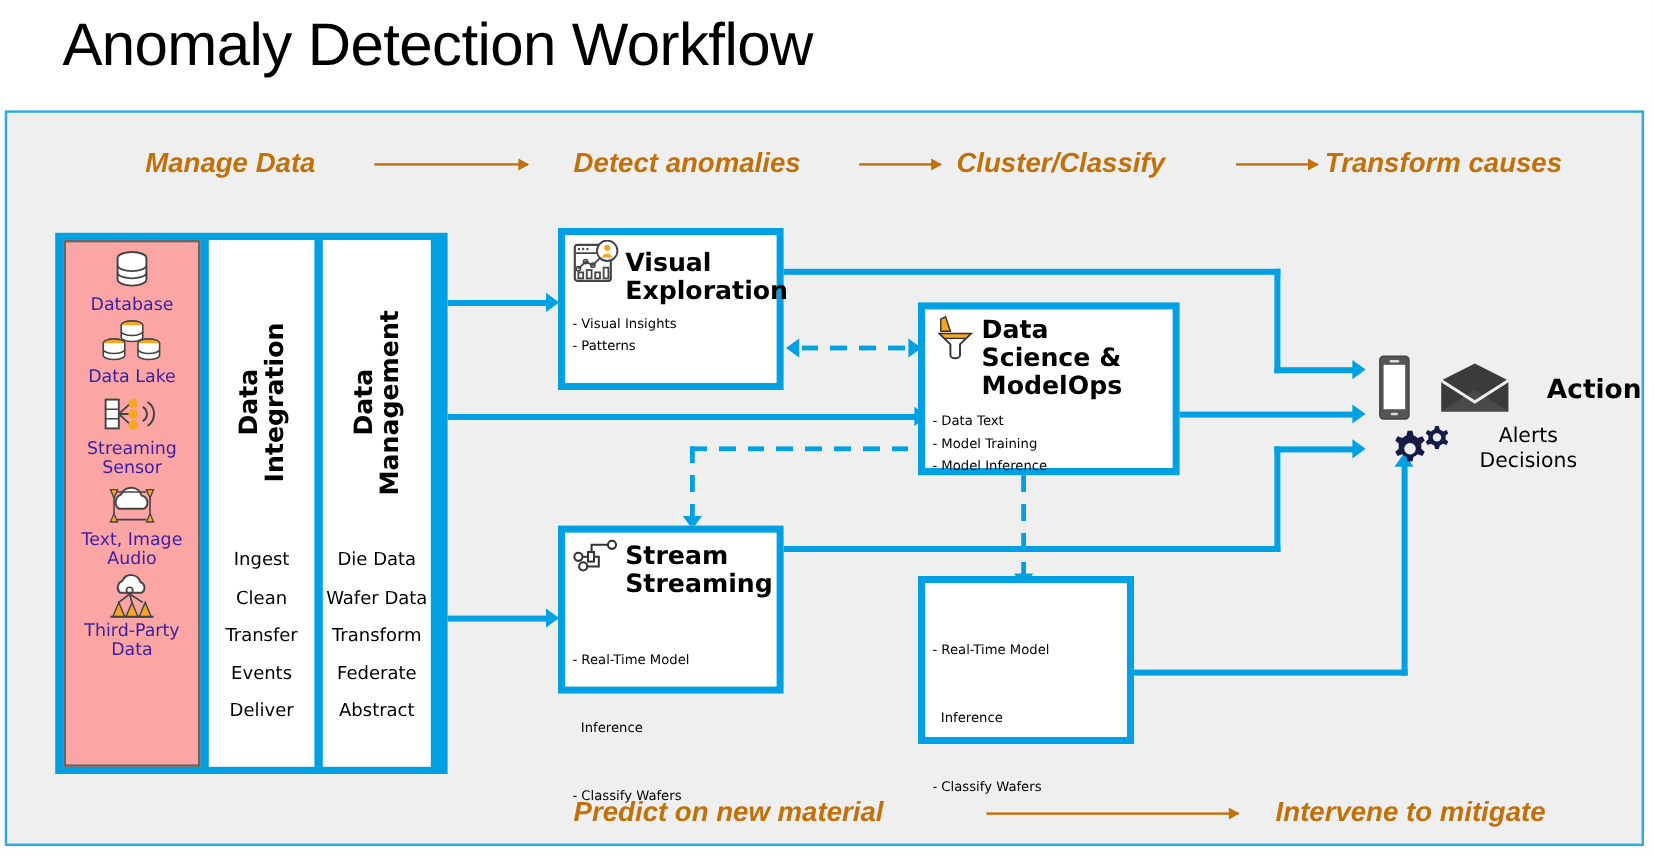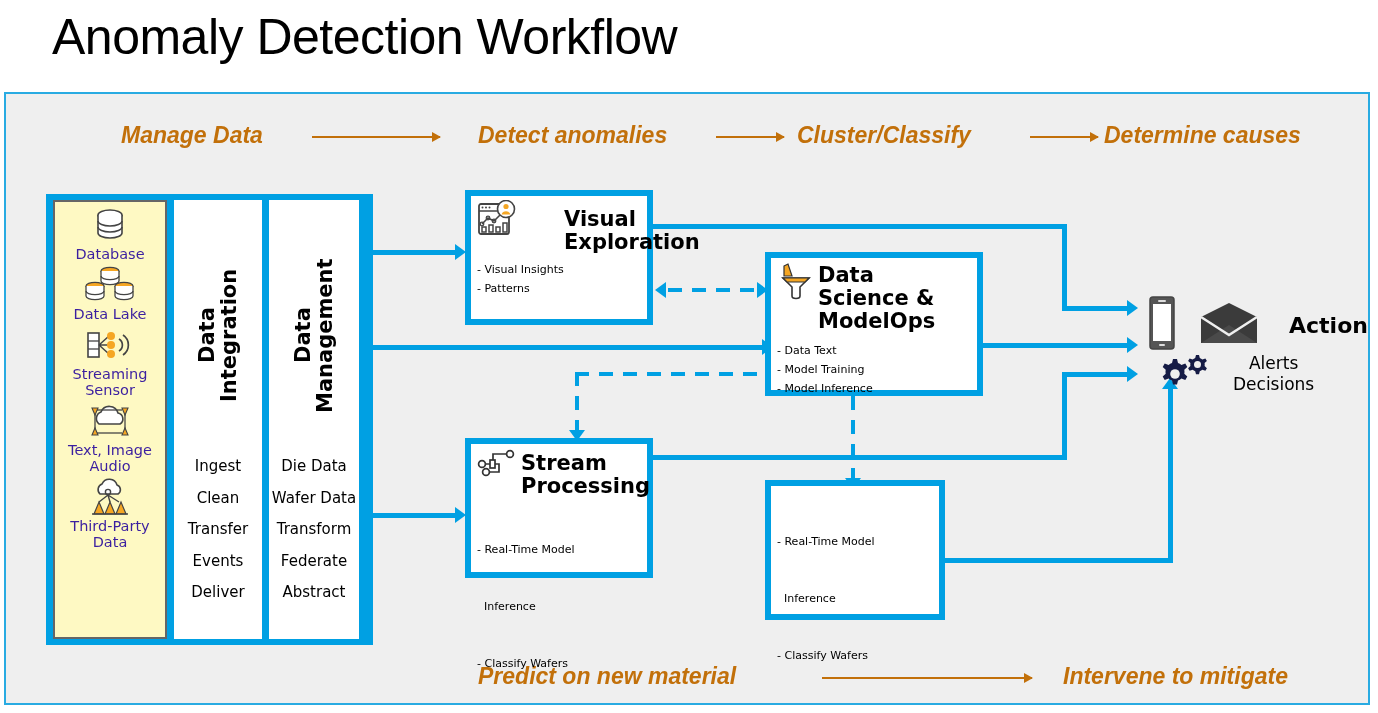--- a/index.html
+++ b/index.html
@@ -14,21 +14,21 @@
   
   #frame{left:4px;top:92px;width:1366px;height:613px;background:#efefef;border:2px solid #29ABE2;box-sizing:border-box;}
 
   
   .phase{font-family:"Liberation Sans",sans-serif;font-style:italic;font-weight:bold;color:#c2700a;font-size:23px;white-space:nowrap;}
   .oarrow{height:2px;background:#c2700a;}
   .oarrow:after{content:"";position:absolute;right:-1px;top:-4px;border-left:9px solid #c2700a;border-top:5px solid transparent;border-bottom:5px solid transparent;}
 
   
   #leftbox{left:46px;top:194px;width:327px;height:451px;background:#00A0E3;box-sizing:border-box;}
-  #srcpanel{left:53px;top:200px;width:114px;height:439px;background:#fef9c3;border:2px solid #666;box-sizing:border-box;display:flex;flex-direction:column;align-items:center;}
+  #srcpanel{left:53px;top:200px;width:114px;height:439px;background:#fca5a5;border:2px solid #666;box-sizing:border-box;display:flex;flex-direction:column;align-items:center;}
   .srcitem{width:100%;display:flex;flex-direction:column;align-items:center;margin-top:4px;}
   .srclabel{color:#3B1FA0;font-size:14.5px;text-align:center;line-height:16px;font-family:"DejaVu Sans",sans-serif;}
   .srcicon{height:40px;display:flex;align-items:center;justify-content:center;}
 
   #intbox{left:174px;top:200px;width:88px;height:439px;background:#fff;}
   #mgmtbox{left:269px;top:200px;width:90px;height:439px;background:#fff;}
   .vtitle{position:absolute;writing-mode:vertical-rl;transform:rotate(180deg);font-weight:bold;font-size:21px;color:#000;font-family:"DejaVu Sans",sans-serif;line-height:22px;text-align:center;}
   .collist{position:absolute;left:0;width:100%;text-align:center;font-size:15px;color:#000;font-family:"DejaVu Sans",sans-serif;}
   .collist div{margin-bottom:13.5px;white-space:nowrap;}
 
@@ -62,21 +62,21 @@
 
   <div class="abs phase" style="left:121px;top:122px;">Manage Data</div>
   <div class="abs oarrow" style="left:312px;top:136px;width:128px;"></div>
 
   <div class="abs phase" style="left:478px;top:122px;">Detect anomalies</div>
   <div class="abs oarrow" style="left:716px;top:136px;width:68px;"></div>
 
   <div class="abs phase" style="left:797px;top:122px;">Cluster/Classify</div>
   <div class="abs oarrow" style="left:1030px;top:136px;width:68px;"></div>
 
-  <div class="abs phase" style="left:1104px;top:122px;">Determine causes</div>
+  <div class="abs phase" style="left:1104px;top:122px;">Transform causes</div>
 
   <div class="abs phase" style="left:478px;top:663px;">Predict on new material</div>
   <div class="abs oarrow" style="left:822px;top:677px;width:210px;"></div>
   <div class="abs phase" style="left:1063px;top:663px;">Intervene to mitigate</div>
 
   <div class="abs" id="leftbox"></div>
 
   <div class="abs" id="srcpanel">
 
     <div class="srcitem">
@@ -215,21 +215,21 @@
               <rect x="5" y="27" width="4" height="5"></rect>
                 <rect x="12" y="25" width="4" height="7"></rect>
               <rect x="19" y="27" width="4" height="5"></rect>
                 <rect x="26" y="23" width="4" height="9"></rect>
             </g>
             <circle cx="29" cy="9" r="8.5" fill="#fff" stroke="#444" stroke-width="1.6"></circle>
             <circle cx="29" cy="6.5" r="2.6" fill="#F5A623"></circle>
             <path d="M24.5 14.5 a4.8 4.8 0 0 1 9 0 z" fill="#F5A623"></path>
           </svg>
         </span>
-        <span class="phead" style="padding-top:8px;margin-left:43px;">Visual Exploration</span>
+        <span class="phead" style="padding-top:8px;">Visual Exploration</span>
       </div>
       <div class="plist">
         <div>- Visual Insights</div>
         <div>- Patterns</div>
       </div>
     </div>
   </div>
 
   <div class="abs ln" style="left:653px;top:224px;width:414px;height:5px;"></div>
   <div class="abs ln" style="left:1062px;top:224px;width:5px;height:87px;"></div>
@@ -278,21 +278,21 @@
             <g stroke="#333" stroke-width="1.7" fill="none">
               <path d="M8 16 H16 V6 H30"></path>
               <path d="M16 16 H22 V24 H12"></path>
             </g>
             <circle cx="5" cy="16" r="3.4" fill="#fff" stroke="#333" stroke-width="1.7"></circle>
             <circle cx="33" cy="6" r="3.4" fill="#fff" stroke="#333" stroke-width="1.7"></circle>
             <circle cx="9" cy="24" r="3.4" fill="#fff" stroke="#333" stroke-width="1.7"></circle>
             <rect x="13" y="12" width="5" height="8" fill="#fff" stroke="#333" stroke-width="1.7"></rect>
           </svg>
         </span>
-        <span class="phead" style="padding-top:4px;">Stream Processing</span>
+        <span class="phead" style="padding-top:4px;">Stream Streaming</span>
       </div>
       <div class="plist" style="margin-top:4px;white-space:pre;">
         <div>- Real-Time Model</div>
         <div>  Inference</div>
         <div>- Classify Wafers</div>
       </div>
     </div>
   </div>
 
   <div class="abs ln" style="left:653px;top:455px;width:414px;height:5px;"></div>

